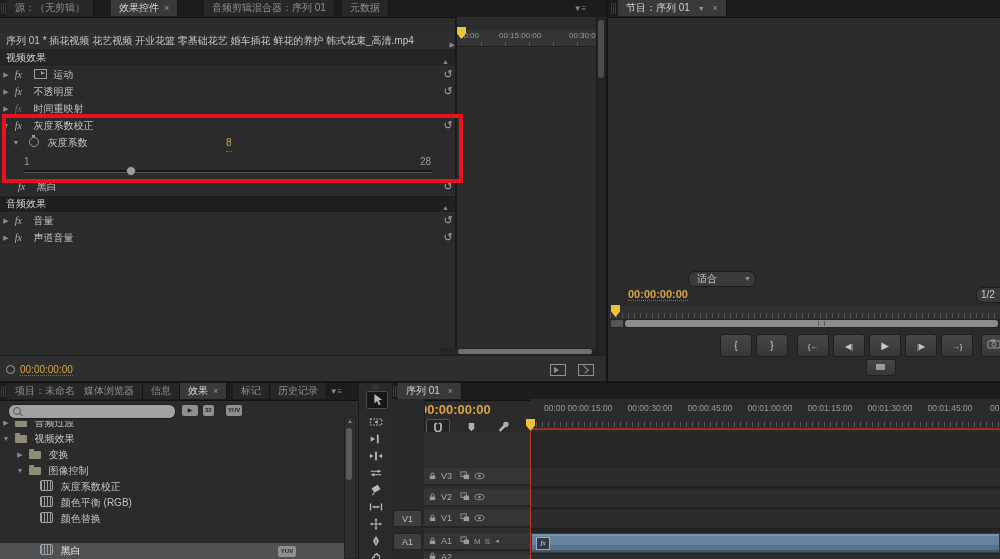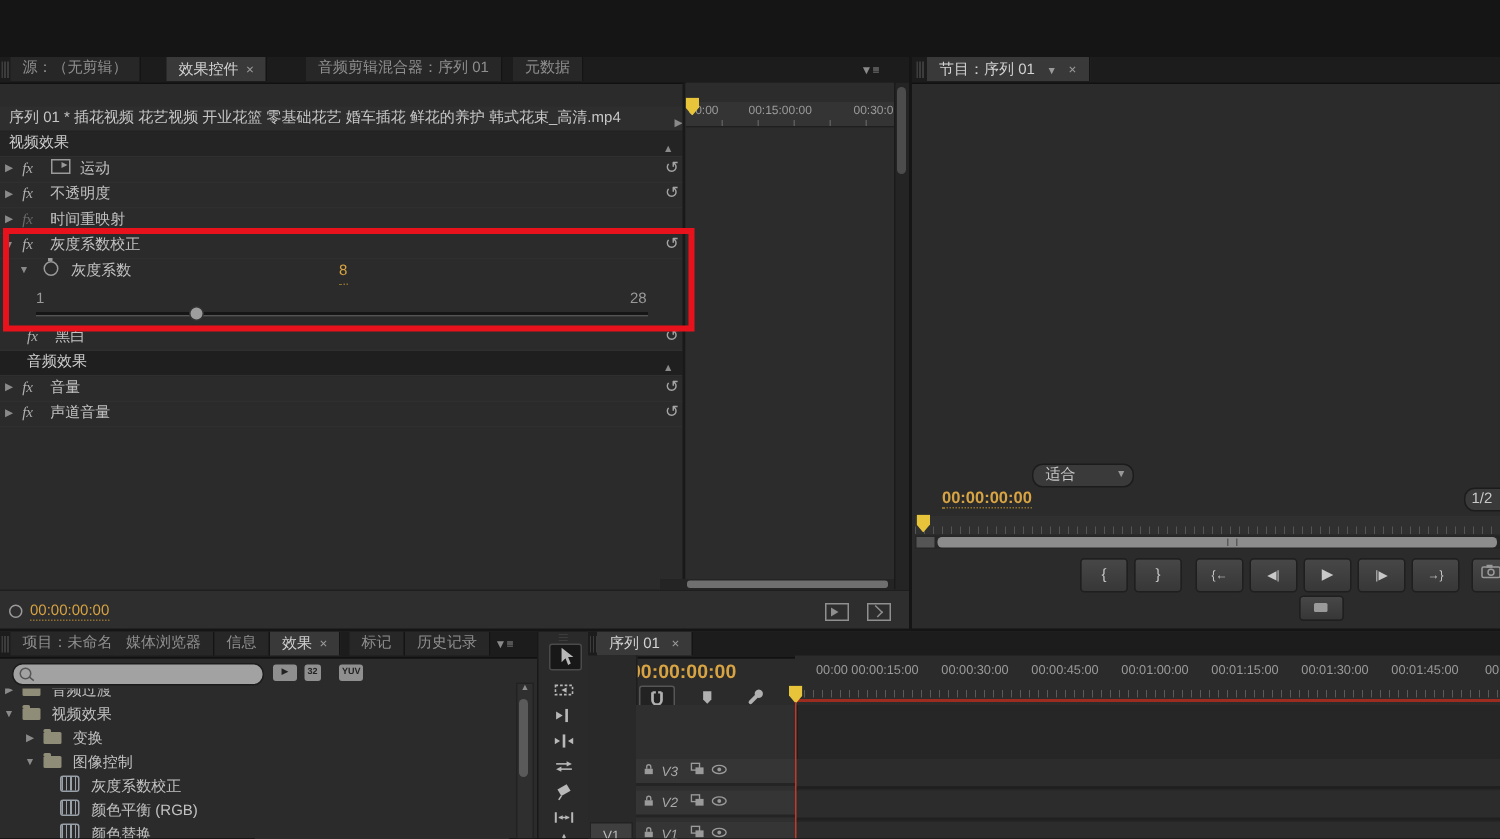--- a/index.html
+++ b/index.html
@@ -1,19 +1,19 @@
 <!DOCTYPE html>
 <html><head>
 <meta charset="utf-8">
 <style>
   html,body{margin:0;padding:0;background:#101010;}
   #app{position:relative;width:1000px;height:559px;background:#151515;
        font-family:"Liberation Sans","DejaVu Sans",sans-serif;color:#bdbdbd;
        overflow:hidden;font-size:10px;-webkit-font-smoothing:antialiased;}
-  .panel{position:absolute;background:#2b2b2b;overflow:hidden;margin-top:38px;}
+  .panel{position:absolute;background:#2b2b2b;overflow:hidden;}
   
   .tabbar{position:absolute;left:0;top:0;right:0;height:17px;background:#1c1c1c;border-bottom:1px solid #111;}
   .tab{position:absolute;top:0;height:16px;line-height:16px;padding:0 8px;background:#272727;color:#8f8f8f;
        border-right:1px solid #141414;white-space:nowrap;}
   .tab.active{background:#393939;color:#d3d3d3;}
   .closex{margin-left:5px;color:#9a9a9a;font-size:9px;}
   .gripper{position:absolute;left:1px;top:3px;width:5px;height:11px;
        background:repeating-linear-gradient(90deg,#3c3c3c 0 1px,transparent 1px 2px);}
   .panelmenu{position:absolute;top:4px;width:16px;height:10px;color:#8a8a8a;font-size:8px;line-height:10px;text-align:center;}
   
@@ -136,21 +136,21 @@
   .tlbtn.boxed{background:#222;border:1px solid #555;border-radius:2px;}
   .tlbtn svg{stroke:#b0b0b0;fill:none;stroke-width:1.2;}
   .tlbtn svg .f{fill:#b0b0b0;stroke:none;}
   #tl-ruler{position:absolute;left:138px;top:16px;right:0;height:31px;background:#2b2b2b;overflow:hidden;}
   #tl-ruler .tlabel{position:absolute;top:4px;color:#9b9b9b;font-size:8.5px;transform:translateX(-50%);white-space:nowrap;}
   #tl-ticks{position:absolute;left:0;bottom:3px;right:0;height:5px;
      background:repeating-linear-gradient(90deg,#5a5a5a 0 1px,transparent 1px 6px);}
   #tl-redline{position:absolute;left:138px;top:45px;right:0;height:2px;background:#9d2c20;z-index:4;}
   .patchcol{position:absolute;left:0;top:16px;width:32px;bottom:0;background:#292929;border-right:1px solid #1e1e1e;}
   .headcol{position:absolute;left:32px;top:49px;width:106px;bottom:0;background:#2f2f2f;border-right:2px solid #1d1d1d;}
-  .trackrow{position:absolute;left:32px;width:106px;height:18px;background:#353535;border-bottom:2px solid #242424;display:flex;align-items:center;gap:4px;padding-left:4px;box-sizing:border-box;font-style:italic;}
+  .trackrow{position:absolute;left:32px;width:106px;height:18px;background:#353535;border-bottom:2px solid #242424;display:flex;align-items:center;gap:4px;padding-left:4px;box-sizing:border-box;}
   .trackrow .tname{color:#a8a8a8;font-size:9px;width:15px;}
   .patch{position:absolute;left:1px;width:29px;height:17px;line-height:17px;background:#3f3f3f;color:#bdbdbd;text-align:center;font-size:9px;border:1px solid #222;box-sizing:border-box;}
   .tico{display:inline-block;}
   .tico svg{stroke:#9a9a9a;fill:none;stroke-width:1;}
   .tico svg .f{fill:#9a9a9a;stroke:none;}
   .ms{color:#9a9a9a;font-size:8px;}
   #tl-content-bg{position:absolute;left:138px;top:49px;right:0;bottom:0;background:#262626;}
   .tl-lane{position:absolute;left:138px;right:0;height:18px;background:#2c2c2c;border-bottom:2px solid #202020;}
   #tl-clipv{position:absolute;left:139px;right:0;top:127px;height:19px;background:#3f444a;border:1px solid #6e6e6e;
      color:#e6e6e6;line-height:17px;white-space:nowrap;overflow:hidden;padding-left:3px;}
@@ -219,21 +219,21 @@
     </div>
     <div id="ec-slider-track"></div>
     <div id="ec-slider-handle"></div>
 
     <div class="ec-row" style="top:179px">
       <span class="fx" style="margin-left:18px">fx</span>
       <span style="margin-left:2px">黑白</span>
     </div>
 
     <div class="ec-row ec-head" style="top:196px;background:#1f1f1f">
-      <span style="padding-left:18px">音频效果</span>
+      <span style="padding-left:6px">音频效果</span>
       <span class="collapse" style="top:4px">▲</span>
     </div>
     <div class="ec-row" style="top:213px">
       <span class="tw">▶</span>
       <span class="fx">fx</span>
       <span style="margin-left:2px">音量</span>
     </div>
     <div class="ec-row" style="top:230px">
       <span class="tw">▶</span>
       <span class="fx">fx</span>

